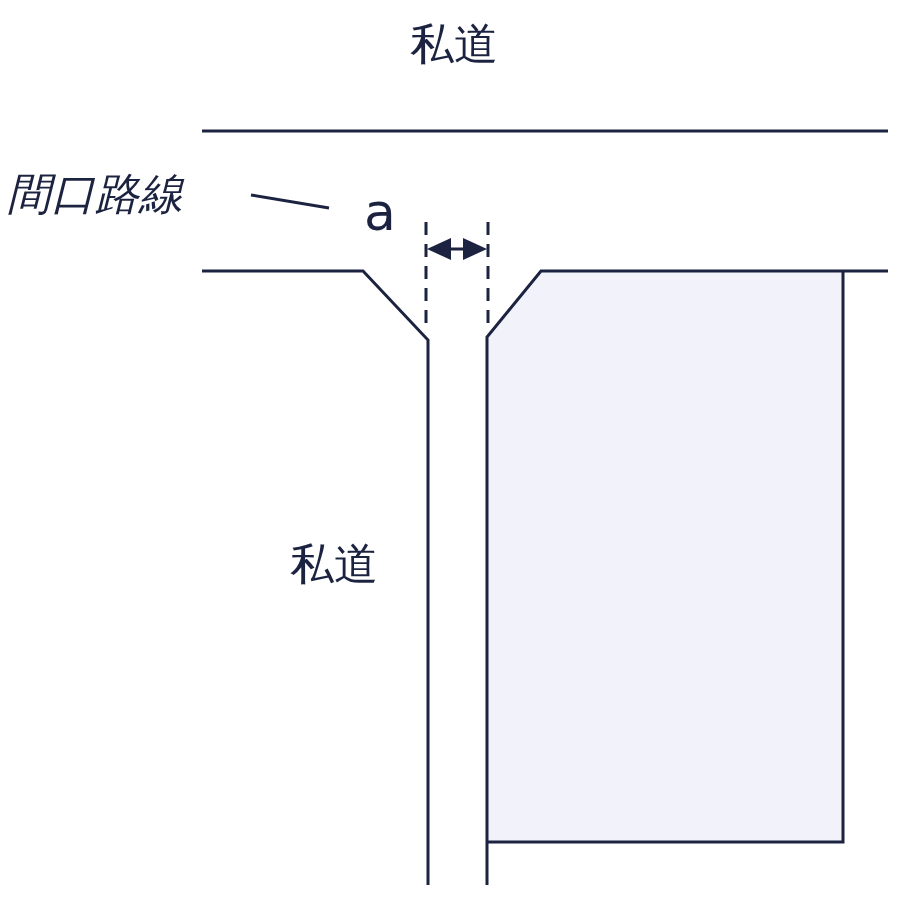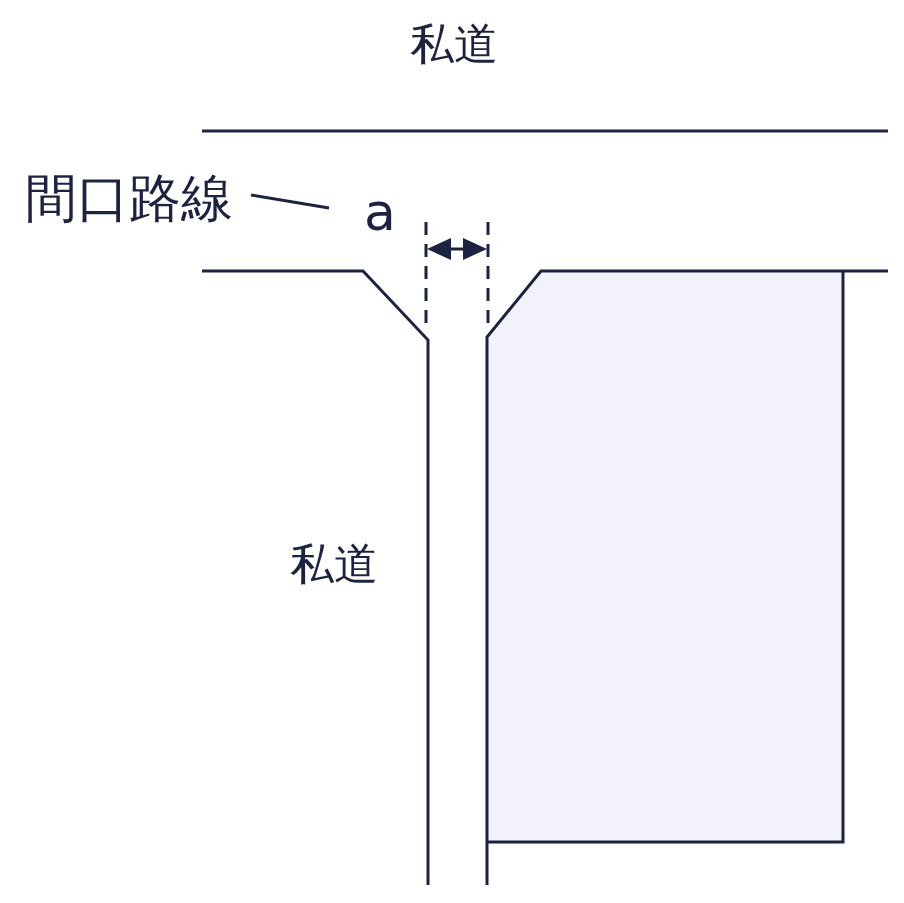--- a/index.html
+++ b/index.html
@@ -31,18 +31,18 @@
       <line x1="440" y1="249" x2="474" y2="249" stroke="#1c2340" stroke-width="3"></line>
       <polygon points="427,249 451,238 451,260" fill="#1c2340"></polygon>
       <polygon points="487,249 463,238 463,260" fill="#1c2340"></polygon>
     </g>
 
     <line x1="251" y1="195" x2="329" y2="208" stroke="#1c2340" stroke-width="3"></line>
   </svg>
 
   <div class="lbl" style="left:410px; top:22px; font-size:44px;">私道</div>
 
-  <div class="lbl" style="left:25px; top:172px; font-size:52px;">間口路線</div>
+  <div class="lbl" style="left:7px; top:172px; font-size:44px;font-style:italic;">間口路線</div>
 
   <div class="lbl" style="left:364px; top:186px; font-size:52px;">a</div>
 
   <div class="lbl" style="left:290px; top:542px; font-size:44px;">私道</div>
 </div>
 
 </body></html>

